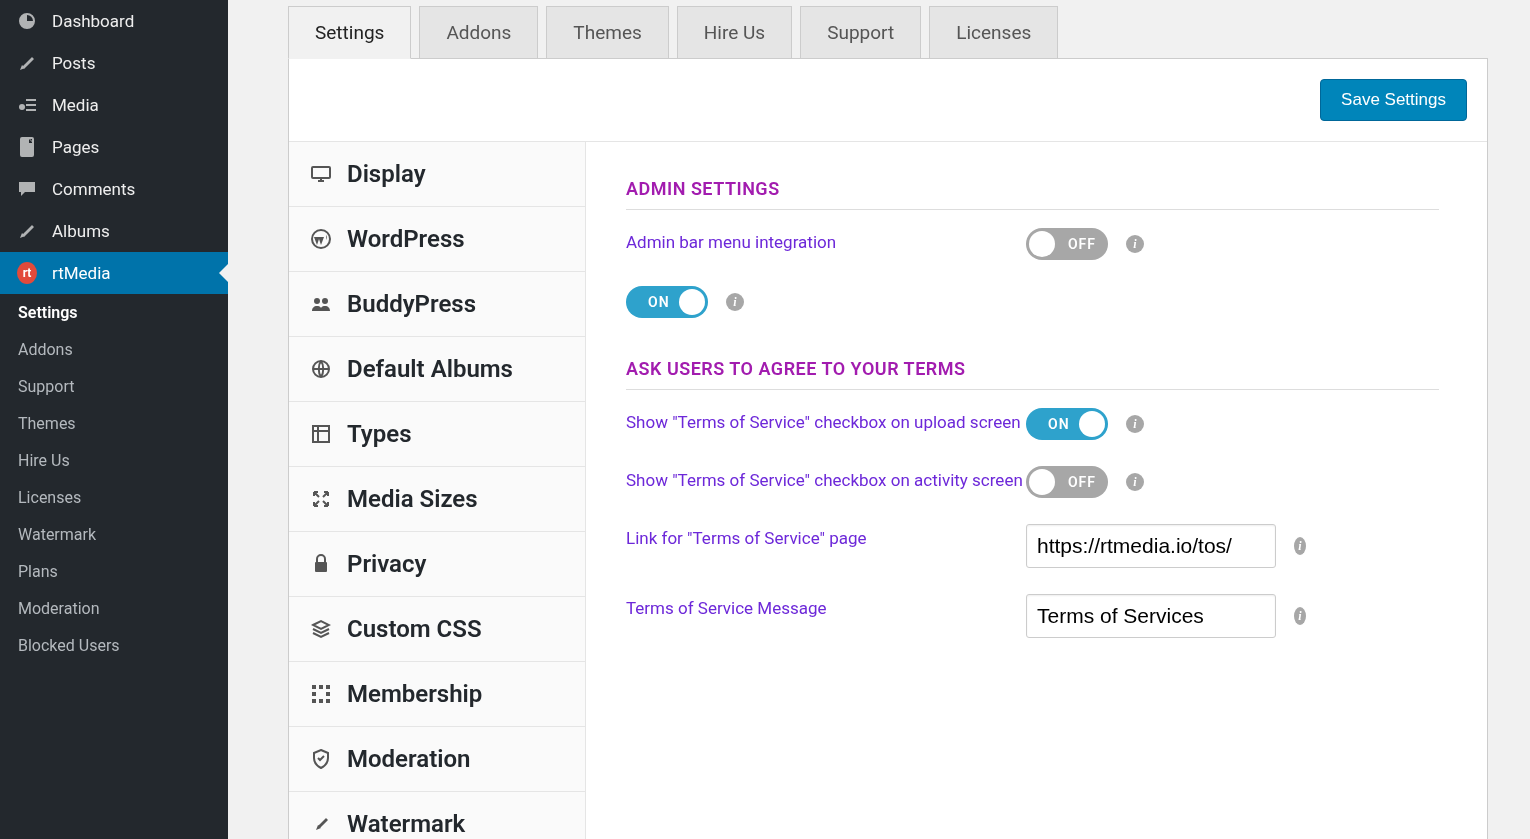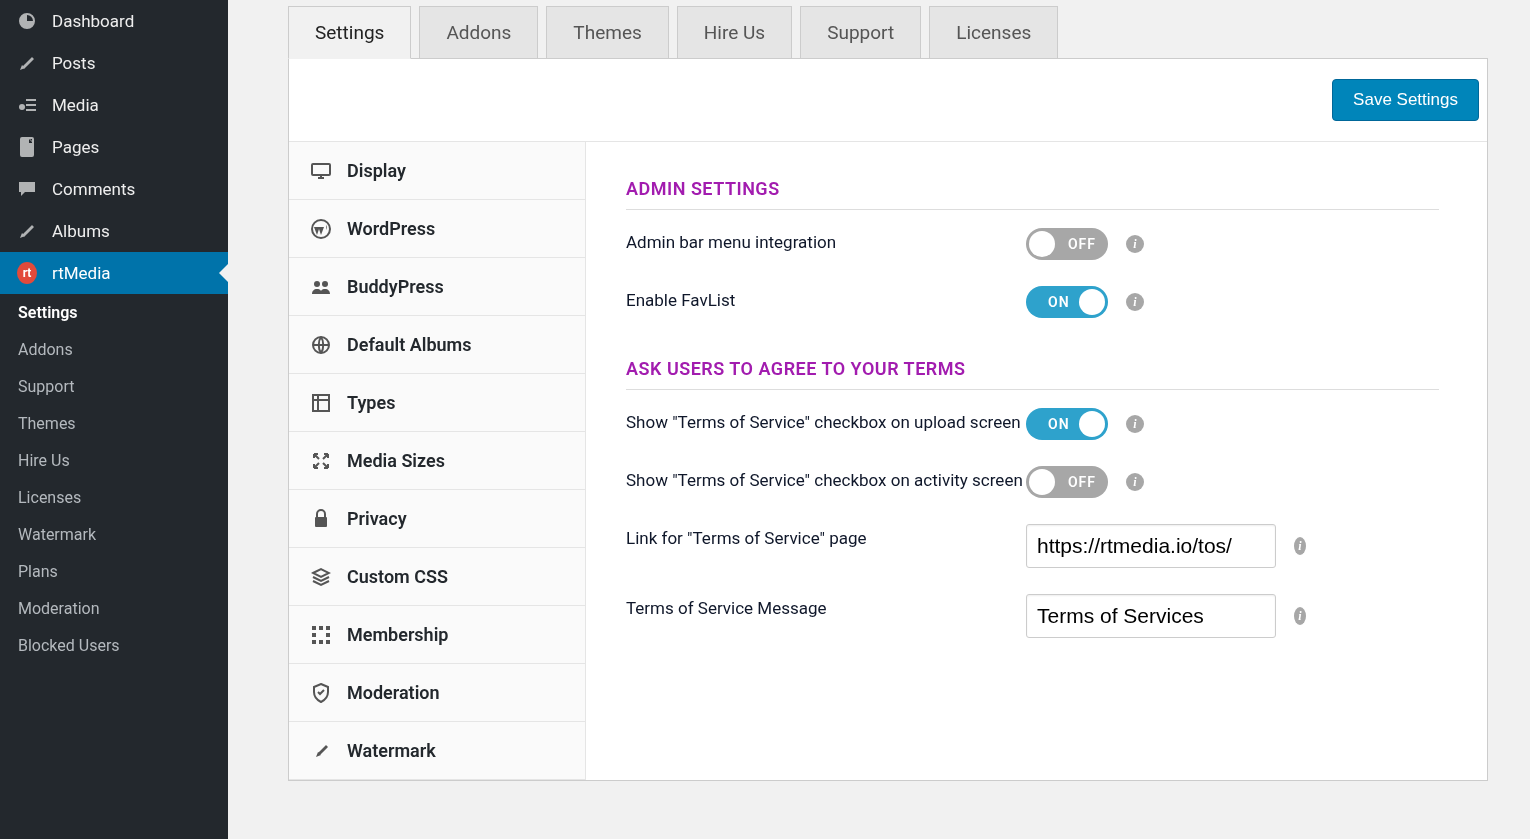--- a/index.html
+++ b/index.html
@@ -12,31 +12,31 @@
 .wp-sidebar .menu-item.active .mi-icon { opacity: 1; }
 .wp-sidebar .menu-item.active::after { content: ""; position: absolute; right: -1px; top: 50%; transform: translateY(-50%); border: 10px solid transparent; border-right-color: #f1f1f1; }
 .wp-sidebar .sub-item { padding: 9px 14px 9px 18px; color: #b4b9be; cursor: pointer; font-size: 16px; }
 .wp-sidebar .sub-item.selected { color: #fff; font-weight: 600; }
 .rt-badge { width: 20px; height: 22px; border-radius: 50%; background: #e24a3b; color: #fff; display: flex; align-items: center; justify-content: center; font-size: 12px; font-weight: bold; }
 .main { flex: 1; padding: 0 0 0 32px; }
 .tabs { display: flex; gap: 8px; margin-top: 6px; }
 .tab { padding: 14px 26px; background: #e5e5e5; border: 1px solid #ccc; cursor: pointer; font-size: 19px; color: #555; }
 .tab.active { background: #f1f1f1; border-bottom-color: #f1f1f1; color: #222; }
 .panel-wrap { margin-top: -1px; border: 1px solid #ccc; background: #fff; max-width: 1200px; }
-.save-row { display: flex; justify-content: flex-end; padding: 20px 8px; background: #fff; border-bottom: 1px solid #e5e5e5; }
+.save-row { display: flex; justify-content: flex-end; padding: 20px 20px; background: #fff; border-bottom: 1px solid #e5e5e5; }
 .btn-primary { background: #0085ba; border: 1px solid #006799; color: #fff; padding: 10px 20px; font-size: 17px; border-radius: 4px; cursor: pointer; }
 .panel-body { display: flex; }
 .settings-nav { width: 297px; flex-shrink: 0; border-right: 1px solid #e5e5e5; }
-.settings-nav .snav-item { display: flex; align-items: center; padding: 18px 20px; border-bottom: 1px solid #e5e5e5; cursor: pointer; font-size: 18px; font-weight: 600; color: #23282d; background: #fafafa; }
+.settings-nav .snav-item { display: flex; align-items: center; padding: 18px 20px; border-bottom: 1px solid #e5e5e5; cursor: pointer; font-size: 24px; font-weight: 600; color: #23282d; background: #fafafa; }
 .settings-nav .snav-item .sn-icon { width: 24px; height: 20px; margin-right: 14px; display: flex; align-items: center; justify-content: center; color: #555; }
 .settings-content { flex: 1; padding: 28px 48px 28px 40px; }
 .section-title { font-size: 18px; font-weight: 600; letter-spacing: 0.5px; color: #a21caf; padding-bottom: 10px; border-bottom: 1px solid #ddd; margin-bottom: 18px; margin-top: 40px; }
 .section-title:first-child { margin-top: 8px; }
 .field-row { display: flex; align-items: flex-start; margin-bottom: 26px; }
-.field-label { width: 400px; font-size: 17px; color: #0f172a; padding-top: 4px; }
+.field-label { width: 400px; font-size: 17px; color: #6d28d9; padding-top: 4px; }
 .field-control { width: 280px; display: flex; align-items: center; }
 .info-icon { width: 18px; height: 18px; border-radius: 50%; background: #a7a7a7; color: #fff; display: flex; align-items: center; justify-content: center; font-size: 12px; font-weight: bold; font-family: Georgia, serif; font-style: italic; margin-left: 18px; }
 .toggle { width: 82px; height: 32px; border-radius: 16px; position: relative; cursor: pointer; display: flex; align-items: center; }
 .toggle.off { background: #a7a7a7; }
 .toggle.on { background: #2ea2cc; }
 .toggle .knob { width: 26px; height: 26px; border-radius: 50%; background: #fff; position: absolute; top: 3px; }
 .toggle.off .knob { left: 3px; }
 .toggle.on .knob { right: 3px; }
 .toggle .tlabel { color: #fff; font-size: 14px; font-weight: 600; position: absolute; letter-spacing: 1px; }
 .toggle.off .tlabel { right: 12px; }
@@ -245,21 +245,20 @@
             <div class="field-control">
               <div class="toggle off">
                   <span class="knob"></span>
                   <span class="tlabel">OFF</span>
                 </div>
               <span class="info-icon">i</span>
             </div>
           </div>
 
           <div class="field-row">
-            <div class="field-label">Enable FavList</div>
             <div class="field-control">
               <div class="toggle on">
                   <span class="knob"></span>
                   <span class="tlabel">ON</span>
                 </div>
               <span class="info-icon">i</span>
             </div>
           </div>
 
           <div class="section-title">ASK USERS TO AGREE TO YOUR TERMS</div>

